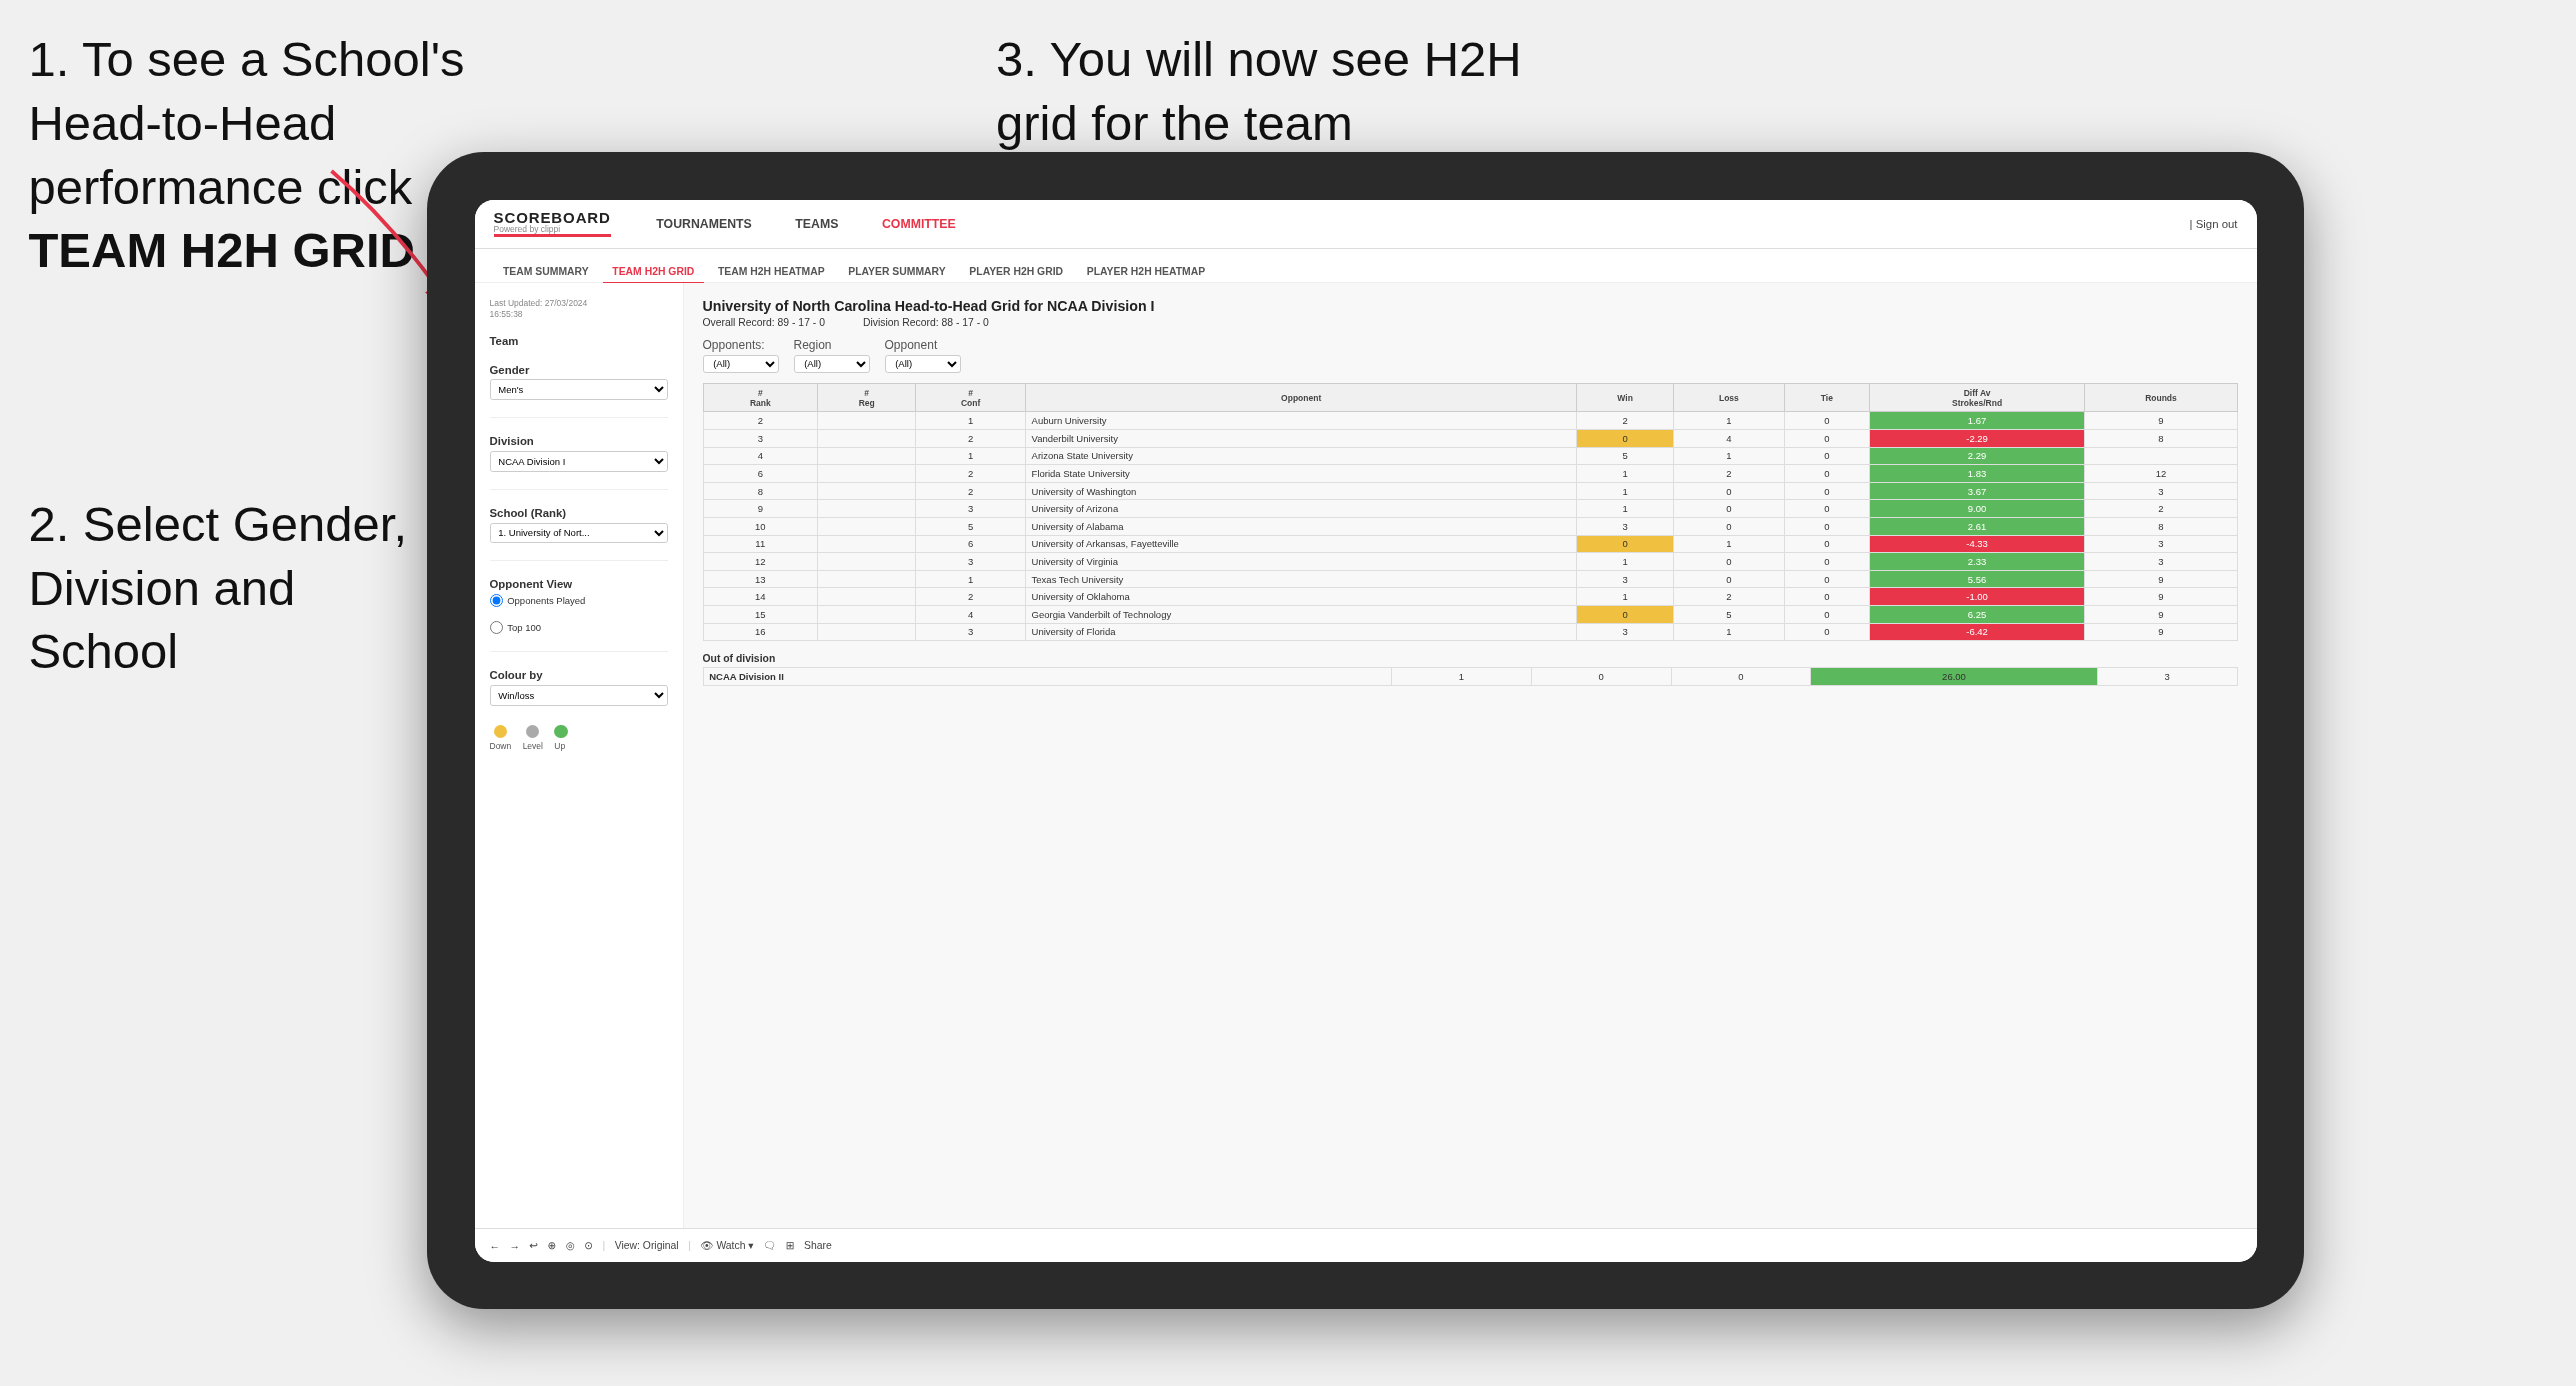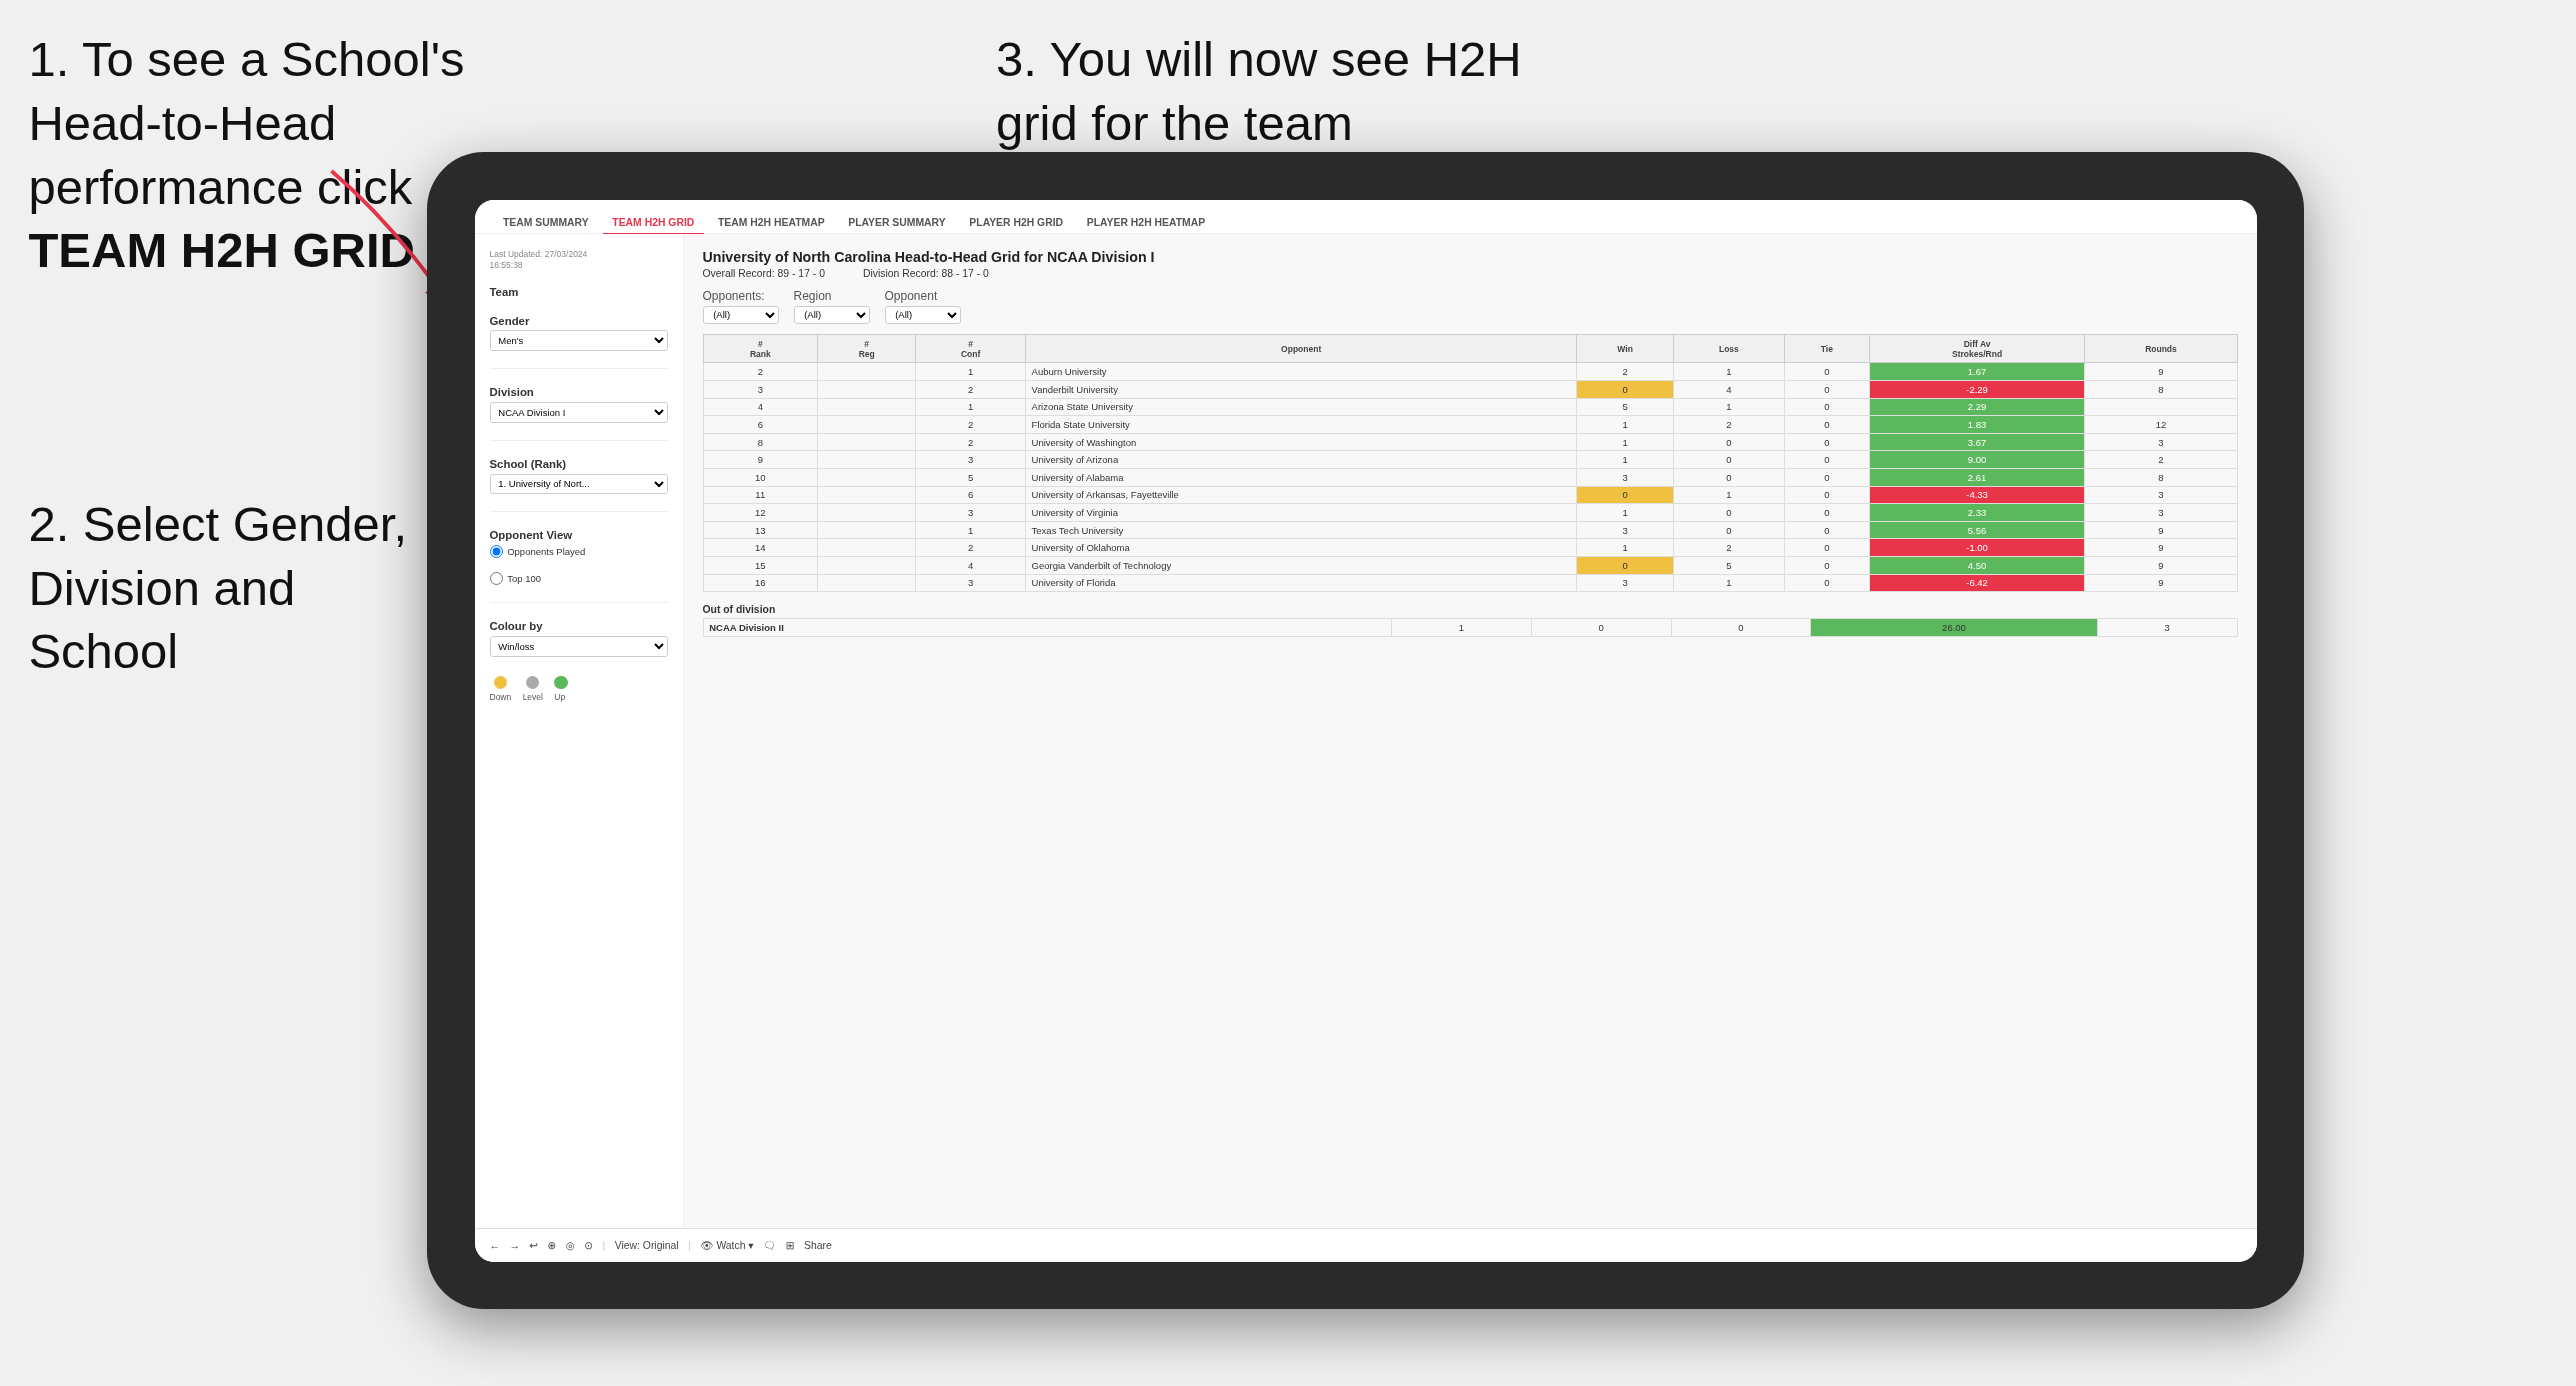--- a/index.html
+++ b/index.html
@@ -312,20 +312,31 @@
       <marker id="ah3" markerWidth="10" markerHeight="7" refX="9" refY="3.5" orient="auto">
         <polygon points="0 0, 10 3.5, 0 7" fill="#e8354a"></polygon>
       </marker>
     </defs>
   <path d="M20,50 Q180,30 320,50" stroke="#e8354a" stroke-width="4" fill="none" marker-end="url(#ah3)"></path>
 </svg>
 
 <div class="tablet">
   <div class="tablet-screen">
 
+    <div class="nav-bar">
+      <div class="logo">
+        <span class="logo-main">SCOREBOARD</span>
+        <span class="logo-sub">Powered by clippi</span>
+        <div class="logo-bar"></div>
+      </div>
+      <a class="nav-item">TOURNAMENTS</a>
+      <a class="nav-item">TEAMS</a>
+      <a class="nav-item active">COMMITTEE</a>
+      <span class="nav-sign-out">| Sign out</span>
+    </div>
 
     <div class="sub-nav">
       <span class="sub-nav-item">TEAM SUMMARY</span>
       <span class="sub-nav-item active">TEAM H2H GRID</span>
       <span class="sub-nav-item">TEAM H2H HEATMAP</span>
       <span class="sub-nav-item">PLAYER SUMMARY</span>
       <span class="sub-nav-item">PLAYER H2H GRID</span>
       <span class="sub-nav-item">PLAYER H2H HEATMAP</span>
     </div>
 
@@ -561,21 +572,21 @@
     <td>9</td>
   </tr>
               <tr>
     <td>15</td>
     <td></td>
     <td>4</td>
     <td class="td-name">Georgia Vanderbilt of Technology</td>
     <td style="background:#f0c040">0</td>
     <td>5</td>
     <td>0</td>
-    <td style="background:#5cb85c;color:#fff">4.50</td>
+    <td style="background:#5cb85c;color:#fff">6.25</td>
     <td>9</td>
   </tr>
               <tr>
     <td>16</td>
     <td></td>
     <td>3</td>
     <td class="td-name">University of Florida</td>
     <td style="background:">3</td>
     <td>1</td>
     <td>0</td>

